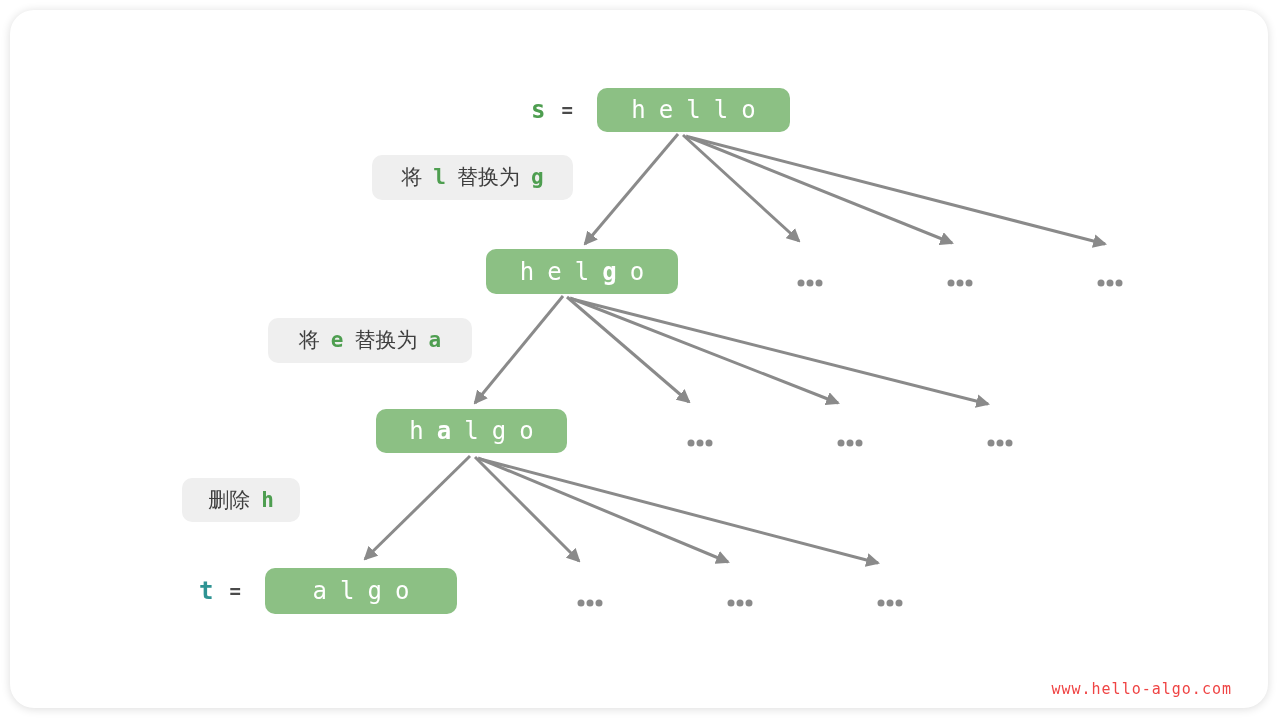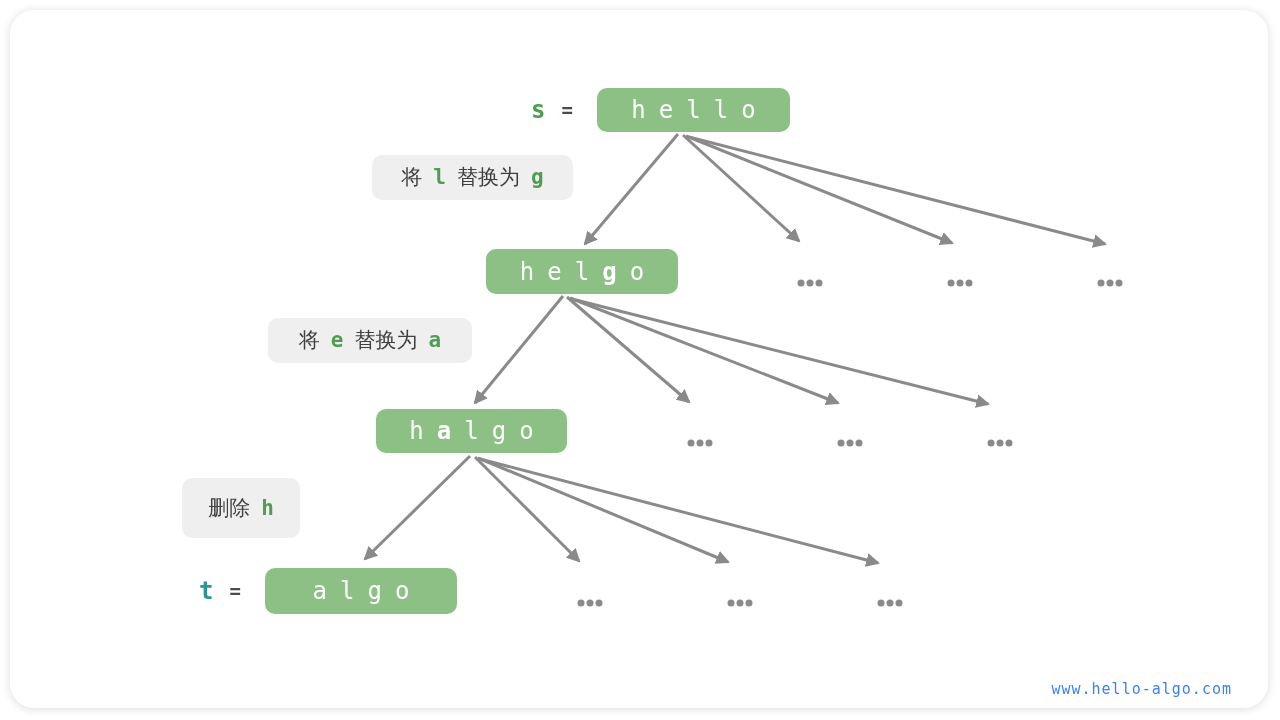--- a/index.html
+++ b/index.html
@@ -156,20 +156,20 @@
         <span class="code" style="color: rgb(78, 158, 80);">l</span>
         <span class="cn">替换为</span>
         <span class="code" style="color: rgb(78, 158, 80);">g</span>
       </div>
       <div class="op-label" style="left: 268px; top: 318px; width: 204px; height: 45px; background: rgb(239, 239, 239); color: rgb(63, 63, 63);">
         <span class="cn">将</span>
         <span class="code" style="color: rgb(78, 158, 80);">e</span>
         <span class="cn">替换为</span>
         <span class="code" style="color: rgb(78, 158, 80);">a</span>
       </div>
-      <div class="op-label" style="left: 182px; top: 478px; width: 118px; height: 60px; background: rgb(239, 239, 239); color: rgb(63, 63, 63);">
+      <div class="op-label" style="left: 182px; top: 478px; width: 118px; height: 44px; background: rgb(239, 239, 239); color: rgb(63, 63, 63);">
         <span class="cn">删除</span>
         <span class="code" style="color: rgb(78, 158, 80);">h</span>
       </div>
     </div>
 
-  <div id="watermark" style="color: #3b82f6;">www.hello-algo.com</div>
+  <div id="watermark" style="color: #ef4444;">www.hello-algo.com</div>
 </div>
 
 </body></html>

